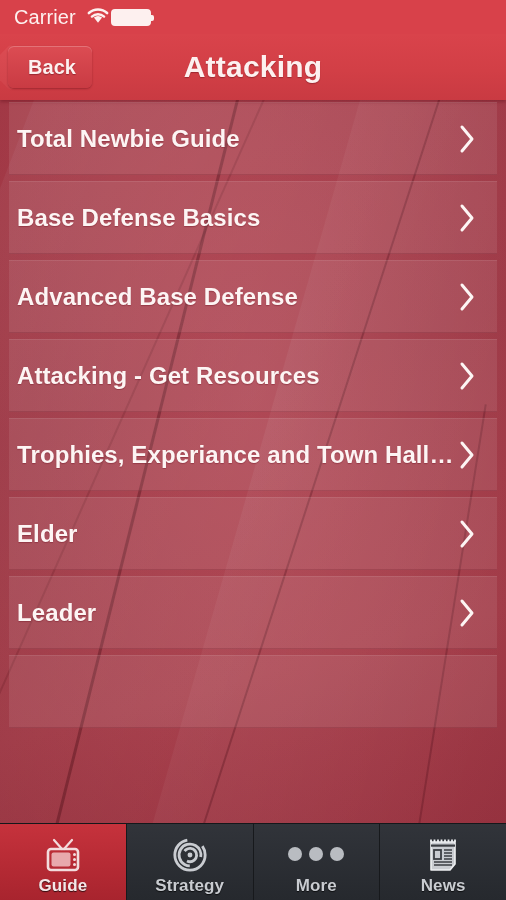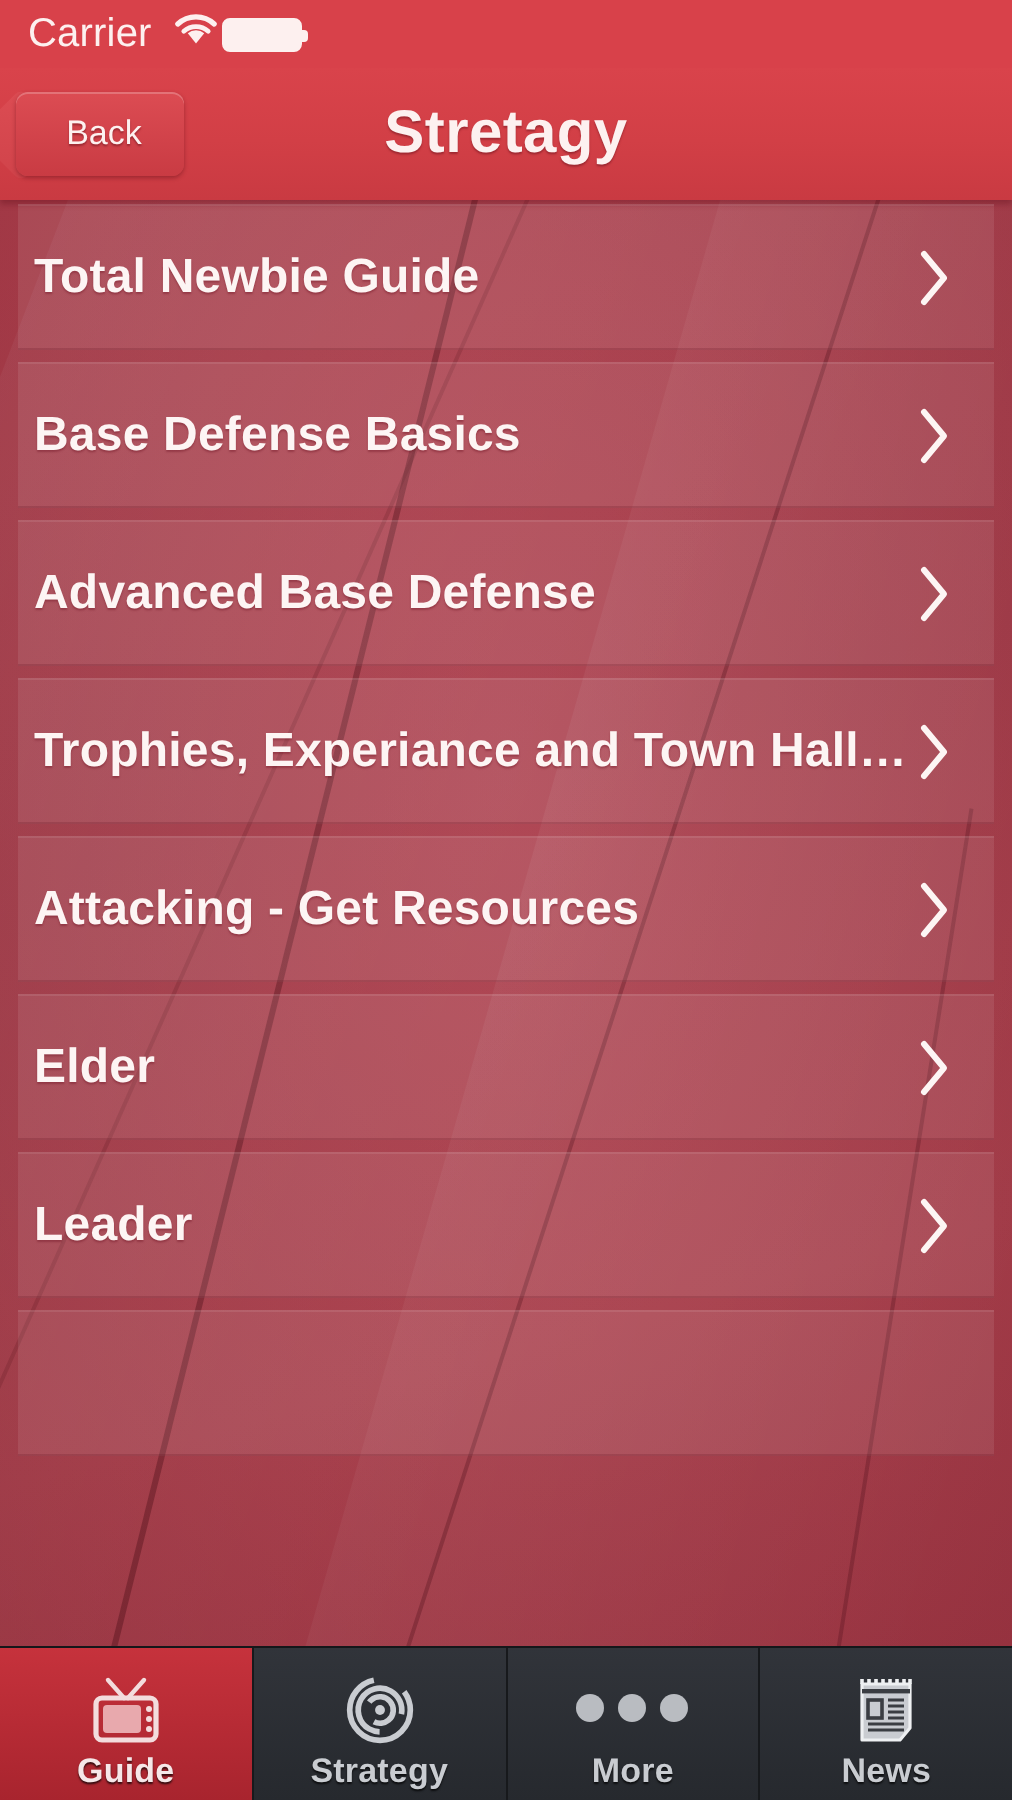--- a/index.html
+++ b/index.html
@@ -83,21 +83,21 @@
     position: absolute;
     left: -14px; top: 4.5px;
     width: 33px; height: 33px;
     background: linear-gradient(135deg, #dc4c53 0%, #d0434a 100%);
     transform: rotate(45deg);
     border-radius: 4px;
     z-index: -1;
   }
   .back-label {
     color: #fdf1f0;
-    font-size: 17px; font-weight: normal;
+    font-size: 20px; font-weight: bold;
     text-shadow: 0 1px 1px rgba(110,20,30,.55);
     padding-left: 4px;
   }
 
   
   .content {
     position: absolute;
     top: 100px; left: 0;
     width: 506px; height: 723px;
     overflow: hidden;
@@ -238,21 +238,21 @@
           <path d="M6.9 10.6 A9.2 9.2 0 0 1 19.1 10.6" stroke="#fdf0ef" stroke-width="2.4" fill="none" stroke-linecap="round"></path>
         </svg>
       </span>
     </div>
     <div class="sb-right">
       <span class="battery"></span>
     </div>
   </div>
 
   <div class="navbar">
-    <div class="nav-title">Stretagy</div>
+    <div class="nav-title">Attacking</div>
     <div class="back-btn">
       <span class="back-label">Back</span>
     </div>
   </div>
 
   <div class="content">
     <div class="streak s1"></div>
     <div class="streak s2"></div>
     <div class="streak s3"></div>
     <div class="streak s4"></div>
@@ -284,30 +284,30 @@
         <span class="row-label">Advanced Base Defense</span>
         <span class="chev">
           <svg width="18" height="30" viewBox="0 0 18 30">
               <path d="M3 3 L13 15 L3 27" stroke="#fdf5f4" stroke-width="3" fill="none" stroke-linecap="round" stroke-linejoin="round"></path>
             </svg>
         </span>
       </div>
 
 
       <div class="row">
+        <span class="row-label">Attacking - Get Resources</span>
+        <span class="chev">
+          <svg width="18" height="30" viewBox="0 0 18 30">
+              <path d="M3 3 L13 15 L3 27" stroke="#fdf5f4" stroke-width="3" fill="none" stroke-linecap="round" stroke-linejoin="round"></path>
+            </svg>
+        </span>
+      </div>
+
+      <div class="row">
         <span class="row-label">Trophies, Experiance and Town Hall…</span>
-        <span class="chev">
-          <svg width="18" height="30" viewBox="0 0 18 30">
-              <path d="M3 3 L13 15 L3 27" stroke="#fdf5f4" stroke-width="3" fill="none" stroke-linecap="round" stroke-linejoin="round"></path>
-            </svg>
-        </span>
-      </div>
-
-      <div class="row">
-        <span class="row-label">Attacking - Get Resources</span>
         <span class="chev">
           <svg width="18" height="30" viewBox="0 0 18 30">
               <path d="M3 3 L13 15 L3 27" stroke="#fdf5f4" stroke-width="3" fill="none" stroke-linecap="round" stroke-linejoin="round"></path>
             </svg>
         </span>
       </div>
 
 
       <div class="row">
         <span class="row-label">Elder</span>

